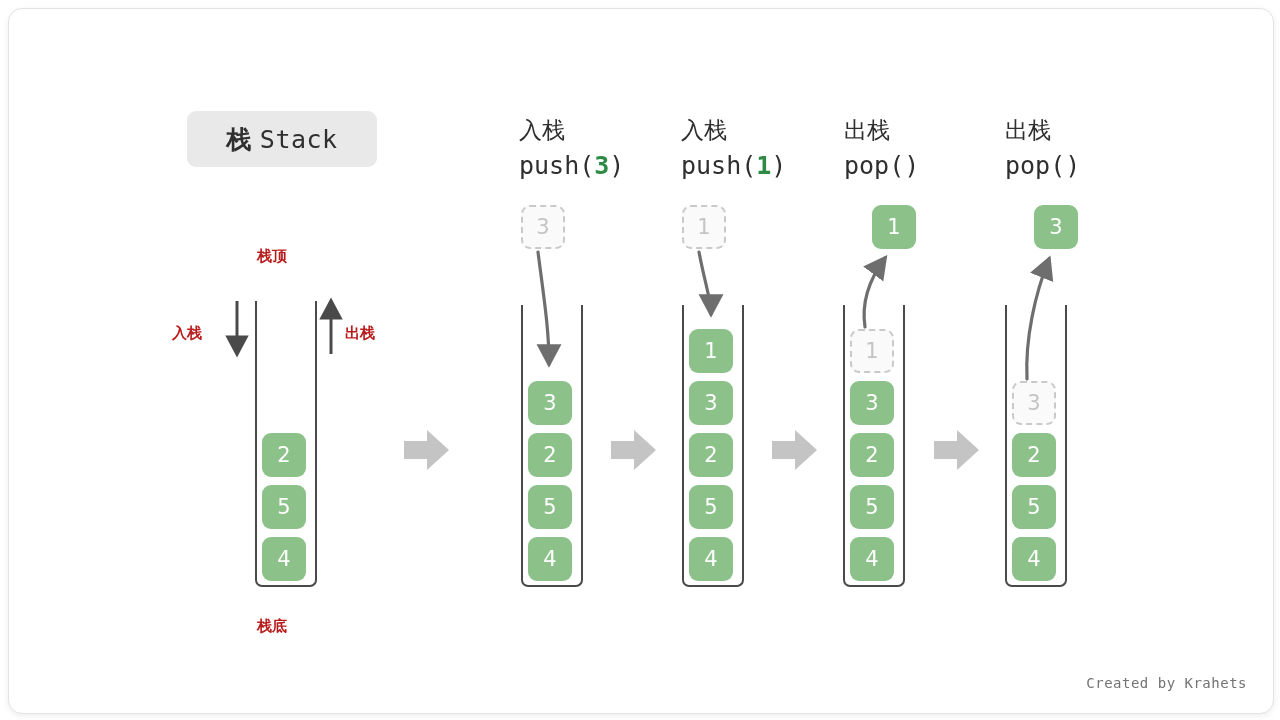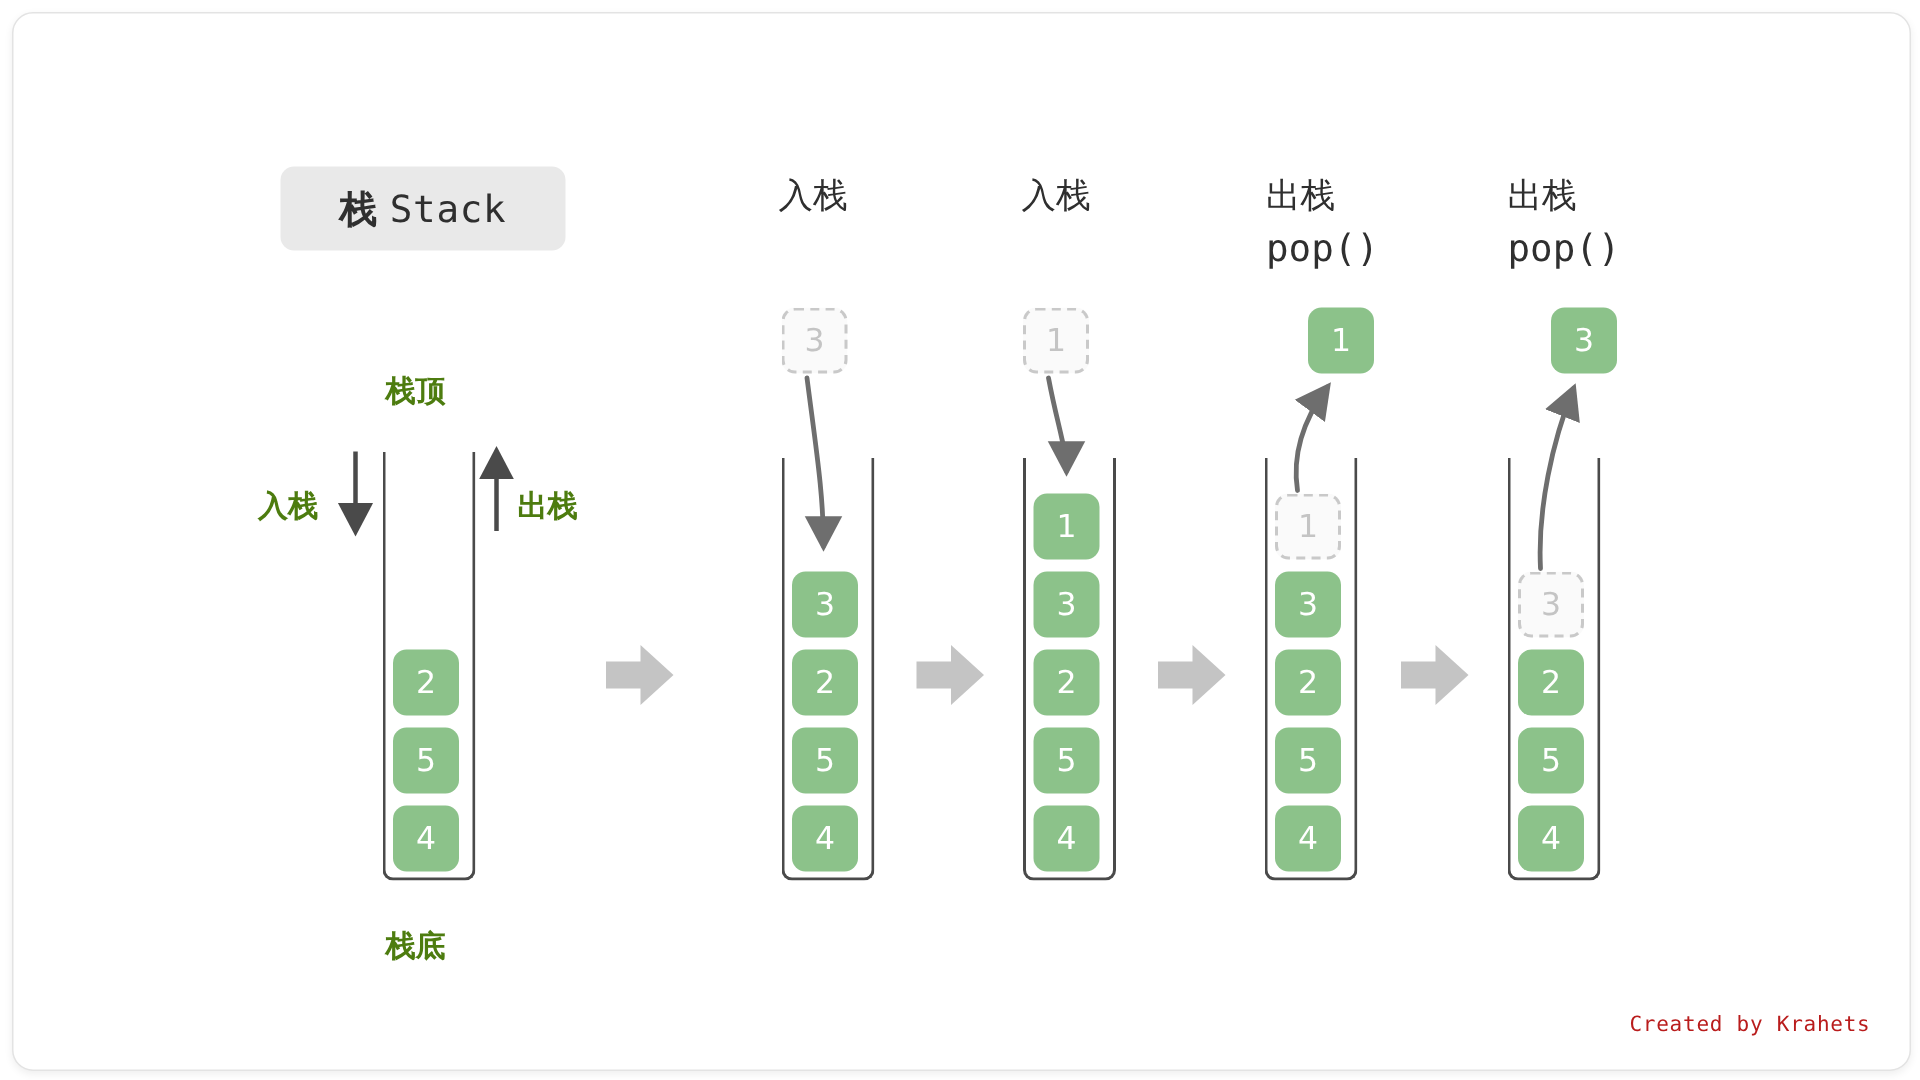--- a/index.html
+++ b/index.html
@@ -26,21 +26,21 @@
   }
   .title-badge .mono{font-family:"DejaVu Sans Mono","Liberation Mono",monospace;font-weight:400;margin-left:8px;font-size:25px;}
 
   
   .op{position:absolute;width:170px;text-align:left;color:#2f2f2f;}
   .op .cn{font-size:23px;font-weight:400;line-height:30px;}
   .op .code{font-family:"DejaVu Sans Mono","Liberation Mono",monospace;font-size:25px;line-height:34px;margin-top:4px;}
   .op .code .num{color:#2e8b45;font-weight:700;}
 
   
-  .lbl{position:absolute;font-size:20px;font-weight:700;color:#4d7c0f;white-space:nowrap;}
+  .lbl{position:absolute;font-size:15px;font-weight:700;color:#b91c1c;white-space:nowrap;}
 
   
   .tube{
     position:absolute;width:62px;
     border-left:2px solid #4a4a4a;
     border-right:2px solid #4a4a4a;
     border-bottom:2px solid #4a4a4a;
     border-top:none;
     border-bottom-left-radius:7px;border-bottom-right-radius:7px;
     box-sizing:border-box;
@@ -61,40 +61,42 @@
     background:#fafafa;border:2px dashed #c9c9c9;color:#c4c4c4;
   }
 
   
   .overlay{position:absolute;left:0;top:0;width:1264px;height:704px;pointer-events:none;}
 
   
   .footer{
     position:absolute;right:26px;bottom:22px;
     font-family:"DejaVu Sans Mono","Liberation Mono",monospace;
-    font-size:14px;color:#b91c1c;letter-spacing:0.5px;
+    font-size:14px;color:#737373;letter-spacing:0.5px;
   }
 </style>
 </head>
 <body>
 
 <div class="card">
   <div class="stage">
 
     <div class="title-badge">
       <span>栈</span>
       <span class="mono">Stack</span>
     </div>
 
     <div class="op" style="left:510px;top:106px;">
       <div class="cn">入栈</div>
+      <div class="code"><span>push(</span><span class="num">3</span><span>)</span></div>
     </div>
 
     <div class="op" style="left:672px;top:106px;">
       <div class="cn">入栈</div>
+      <div class="code"><span>push(</span><span class="num">1</span><span>)</span></div>
     </div>
 
     <div class="op" style="left:835px;top:106px;">
       <div class="cn">出栈</div>
       <div class="code"><span>pop(</span><span class="num"></span><span>)</span></div>
     </div>
 
     <div class="op" style="left:996px;top:106px;">
       <div class="cn">出栈</div>
       <div class="code"><span>pop(</span><span class="num"></span><span>)</span></div>

